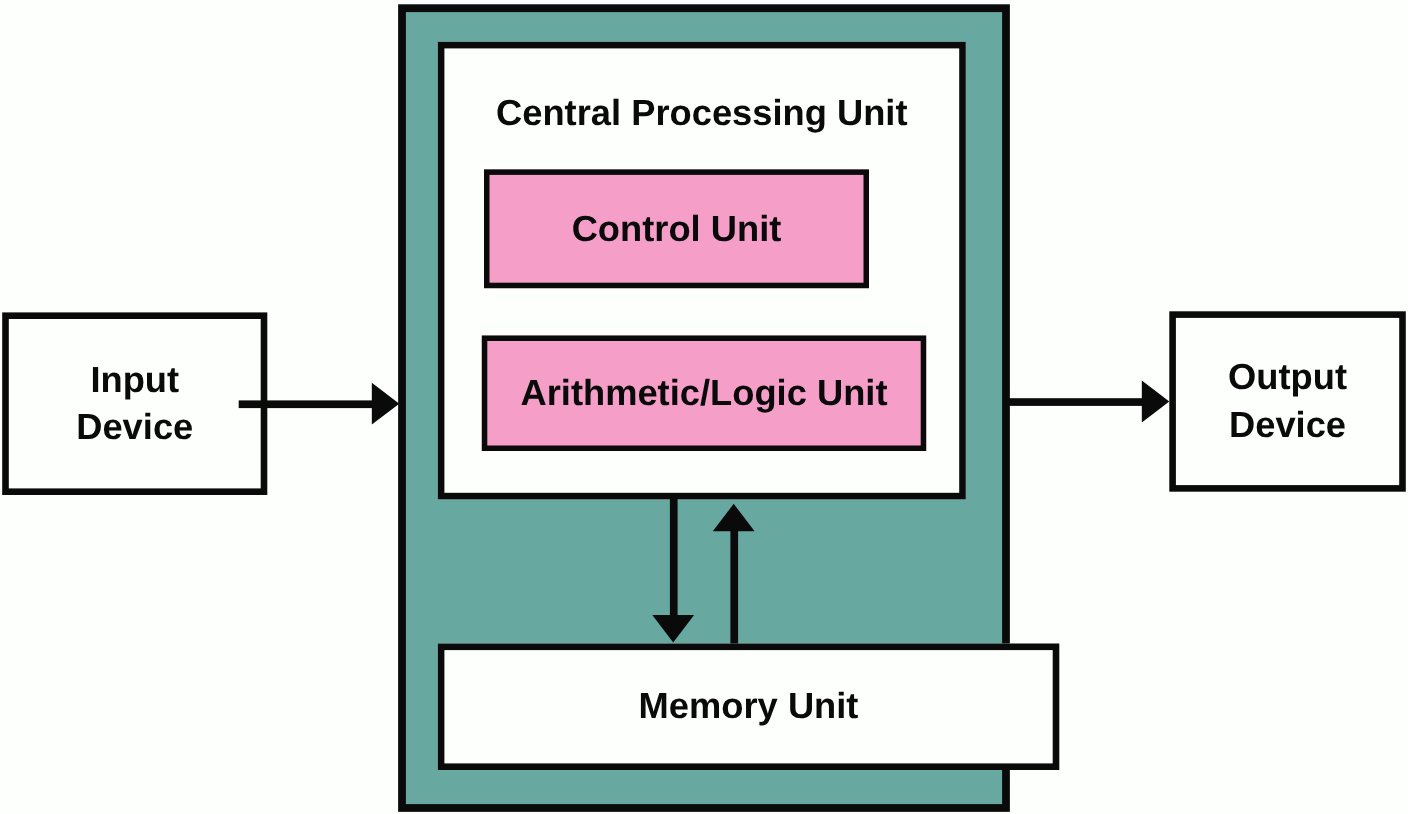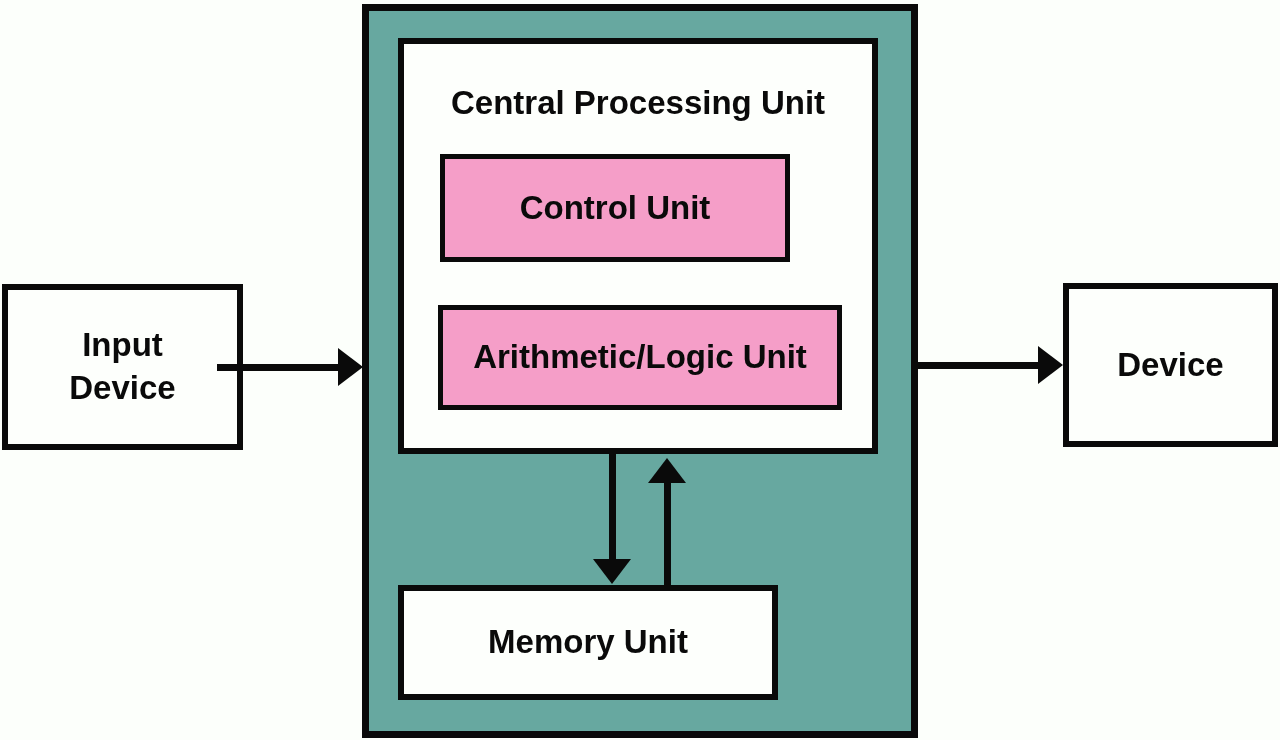--- a/index.html
+++ b/index.html
@@ -57,21 +57,21 @@
     left: 36px; top: 110px; width: 350px; height: 108px;
     background: var(--pink);
     border-width: 5px;
   }
   #alu {
     left: 34px; top: 261px; width: 404px; height: 105px;
     background: var(--pink);
     border-width: 5px;
   }
 
-  #memory-unit { left: 398px; top: 585px; width: 380px; height: 115px; }
+  #memory-unit { left: 398px; top: 585px; width: 565px; height: 115px; }
 
   #input-device  { left: 2px;    top: 284px; width: 241px; height: 166px; }
   #output-device { left: 1063px; top: 283px; width: 215px; height: 164px; }
 
   .line-block span { display: block; }
 
   
   .shaft-h { position: absolute; height: 7px; background: var(--line); }
   .shaft-v { position: absolute; width: 7px;  background: var(--line); }
   .head-right {
@@ -115,20 +115,21 @@
   <div class="node" id="memory-unit">
     <span>Memory Unit</span>
   </div>
 
   <div class="node line-block" id="input-device">
     <span>Input</span>
     <span>Device</span>
   </div>
 
   <div class="node line-block" id="output-device">
+    <span>Output</span>
     <span>Device</span>
   </div>
 
   <div>
     <div class="shaft-h" style="left:217px; top:364px; width:122px;"></div>
     <div class="head-right" style="left:338px; top:348px;"></div>
   </div>
 
   <div>
     <div class="shaft-h" style="left:917px; top:362px; width:122px;"></div>

